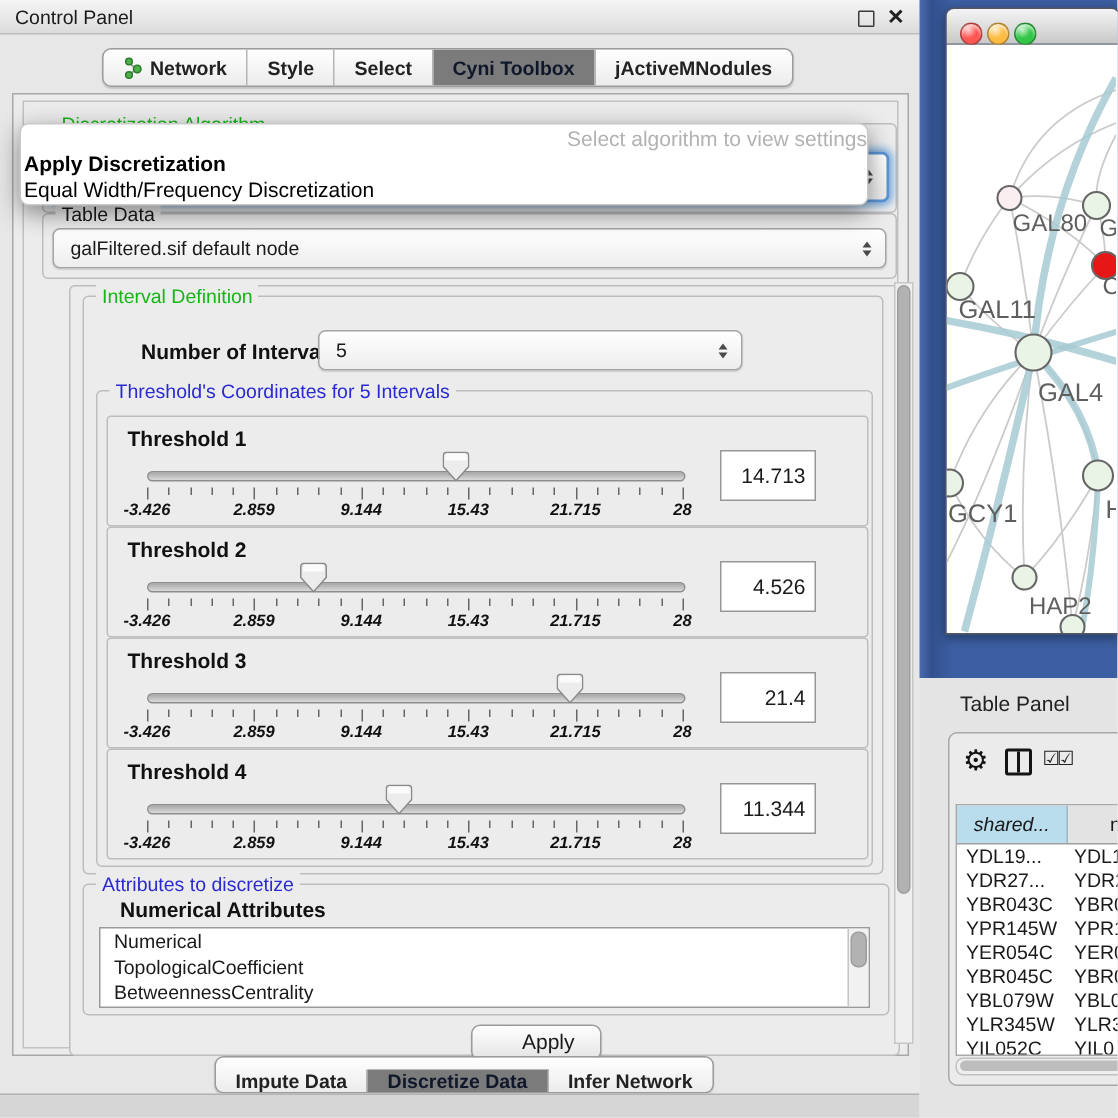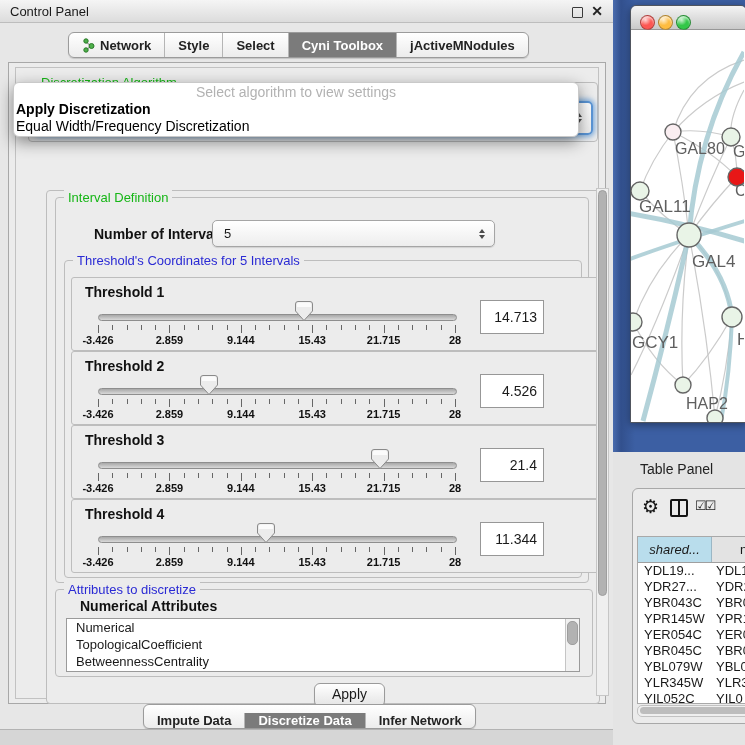--- a/index.html
+++ b/index.html
@@ -11,62 +11,62 @@
             background:linear-gradient(#f5f5f5,#dcdcdc);border-bottom:1px solid #bdbdbd;
             display:flex;align-items:center;font-size:13px;}
   #titlebar .t{margin-left:10px;}
   #float-btn{position:absolute;right:30px;top:7px;width:9px;height:9px;border:1.5px solid #3a3a3a;border-radius:1px;}
   #close-btn{position:absolute;right:10px;top:3px;font-size:14px;font-weight:bold;color:#222;}
   .segbar{position:absolute;display:inline-flex;height:24px;border:1px solid #9b9b9b;border-radius:6px;
           overflow:hidden;background:linear-gradient(#ffffff,#ececec);box-shadow:0 1px 1px rgba(0,0,0,.15);}
   .seg{display:flex;align-items:center;padding:0 13px;font-size:13px;font-weight:bold;color:#222;
        border-right:1px solid #b5b5b5;white-space:nowrap;}
   .seg:last-child{border-right:none;}
-  .seg.sel{background:#7b7b7b;color:#ffffff;}
+  .seg.sel{background:#7b7b7b;color:#0f172a;}
   #top-tabs{left:68px;top:32px;}
   #bottom-tabs{left:143px;top:704px;height:23px;align-items:flex-end;}
   #content-outer{position:absolute;left:8px;top:62px;width:596px;height:640px;
                  border:1px solid #a8a8a8;background:#ececec;}
   #content-inner{position:absolute;left:6px;top:4px;right:6px;bottom:4px;border:1px solid #c2c2c2;background:#ececec;}
   .groupbox{position:absolute;border:1px solid #bdbdbd;border-radius:4px;}
   .grouptitle{position:absolute;top:-8px;left:8px;background:#ececec;padding:0 4px;font-size:13px;white-space:nowrap;}
   .green{color:#16b616;} .blue{color:#2a2ad4;} .dark{color:#1a1a1a;}
   .combo{position:absolute;border:1px solid #a5a5a5;border-radius:5px;
          background:linear-gradient(#ffffff,#ededed);display:flex;align-items:center;
          font-size:13px;padding-left:11px;box-shadow:0 1px 1px rgba(0,0,0,.12);}
   .arrows{position:absolute;right:9px;top:50%;transform:translateY(-50%);display:flex;flex-direction:column;gap:2px;}
   .arrows .up{width:0;height:0;border-left:3.5px solid transparent;border-right:3.5px solid transparent;border-bottom:4.5px solid #4a4a4a;}
   .arrows .dn{width:0;height:0;border-left:3.5px solid transparent;border-right:3.5px solid transparent;border-top:4.5px solid #4a4a4a;}
   #algo-combo{left:6px;top:18px;right:4px;height:30px;border:2px solid #5a95d6;
               box-shadow:0 0 5px 2px rgba(74,144,217,.65);}
   #popup{position:absolute;left:13px;top:82px;width:564px;height:53px;background:#fff;
          border:1px solid #c9c9c9;border-radius:6px;box-shadow:0 5px 16px rgba(0,0,0,.45);
          z-index:50;font-size:14px;overflow:hidden;}
-  #popup .hint{color:#b2b2b2;text-align:center;height:18px;line-height:19px;}
+  #popup .hint{color:#b2b2b2;text-align:right;height:18px;line-height:19px;}
   #popup .item{height:17px;line-height:17px;padding-left:2px;color:#000;}
   #popup .item.bold{font-weight:bold;}
   .boldlabel{font-weight:bold;font-size:14px;color:#111;}
-  .thr{position:absolute;left:6px;width:506px;height:72px;border:1px solid #bdbdbd;border-radius:3px;background:#ececec;padding-left:28px;}
+  .thr{position:absolute;left:6px;width:506px;height:72px;border:1px solid #bdbdbd;border-radius:3px;background:#ececec;}
   .thr .tl{position:absolute;left:13px;top:6px;}
-  .trackwrap{position:absolute;left:26px;top:0;width:357px;height:72px;}
+  .trackwrap{position:absolute;left:26px;top:0;width:357px;height:72px;font-style:italic;}
   .track{position:absolute;left:0;top:36px;width:357px;height:5px;border:1px solid #8e8e8e;border-radius:4px;
          background:linear-gradient(#a8a8a8,#d9d9d9);}
   .tick{position:absolute;width:1px;background:#666;}
   .tick.major{top:47px;height:8px;} .tick.minor{top:47px;height:5px;}
   .ticklabel{position:absolute;top:56px;font-size:11px;font-weight:bold;color:#111;transform:translateX(-50%);}
   .thumb{position:absolute;top:23px;}
   .valuebox{position:absolute;left:408px;top:22px;width:56px;height:32px;background:#fff;border:1px solid #979797;
             font-size:14px;text-align:right;line-height:32px;padding-right:6px;}
   .listbox{position:absolute;background:#fff;border:1px solid #9a9a9a;overflow:hidden;}
   .listitem{height:17px;line-height:17px;padding-left:9px;font-size:13px;}
   .vscroll{position:absolute;background:#f1f1f1;border-left:1px solid #c5c5c5;}
   .vthumb{position:absolute;left:1px;right:1px;background:#b2b2b2;border-radius:5px;border:1px solid #9e9e9e;}
   #apply{position:absolute;left:267px;top:670px;width:69px;height:22px;border:1px solid #9a9a9a;border-radius:6px;
          background:linear-gradient(#ffffff,#e4e4e4);font-size:14px;text-align:center;line-height:21px;
-         box-shadow:0 1px 1px rgba(0,0,0,.15);}
+         box-shadow:0 1px 1px rgba(0,0,0,.15);padding-left:16px;}
   #bottom-strip{position:absolute;left:0;top:729px;width:613px;height:16px;background:#d6d6d6;border-top:1px solid #b3b3b3;}
   
   #desktop{position:absolute;left:613px;top:0;width:132px;height:452px;
            background:linear-gradient(90deg,#4a6cae 0px,#32508d 8px,#3c5fa3 22px,#3c5fa3 100%);}
   #macwin{position:absolute;left:17px;top:5px;width:115px;height:416px;border:1px solid #50555e;
           border-radius:6px 6px 0 0;overflow:hidden;box-shadow:0 2px 8px rgba(0,0,0,.4);}
   #mactitle{position:absolute;left:0;top:0;right:0;height:23px;background:linear-gradient(#f4f4f4,#c9c9c9);
             border-bottom:1px solid #979797;}
   .light{position:absolute;top:9px;width:13px;height:13px;border-radius:50%;border:1px solid rgba(0,0,0,.3);
          box-shadow:inset 0 2px 2px rgba(255,255,255,.6);}
@@ -133,20 +133,30 @@
         <div class="groupbox" id="algo-group" style="left:12px;top:14px;width:568px;height:58px;">
           <span class="grouptitle green">Discretization Algorithm</span>
           <div class="combo" id="algo-combo">
             <span class="arrows">
                 <i class="up"></i>
                 <i class="dn"></i>
               </span>
           </div>
         </div>
 
+        <div class="groupbox" id="td-group" style="left:12px;top:74px;width:568px;height:42px;">
+          <span class="grouptitle dark">Table Data</span>
+          <div class="combo" style="left:6px;top:9px;right:6px;height:25px;">
+            <span>galFiltered.sif default node</span>
+            <span class="arrows">
+                <i class="up"></i>
+                <i class="dn"></i>
+              </span>
+          </div>
+        </div>
 
         <div class="groupbox" style="left:30px;top:122px;width:552px;height:512px;background:#ececec;">
 
           <div class="groupbox" style="left:8px;top:6px;width:532px;height:384px;">
             <span class="grouptitle green">Interval Definition</span>
             <div class="boldlabel" style="position:absolute;left:38px;top:28px;">Number of Intervals</div>
             <div class="combo" style="left:156px;top:22px;width:270px;height:25px;">
               <span>5</span>
               <span class="arrows">
                   <i class="up"></i>

